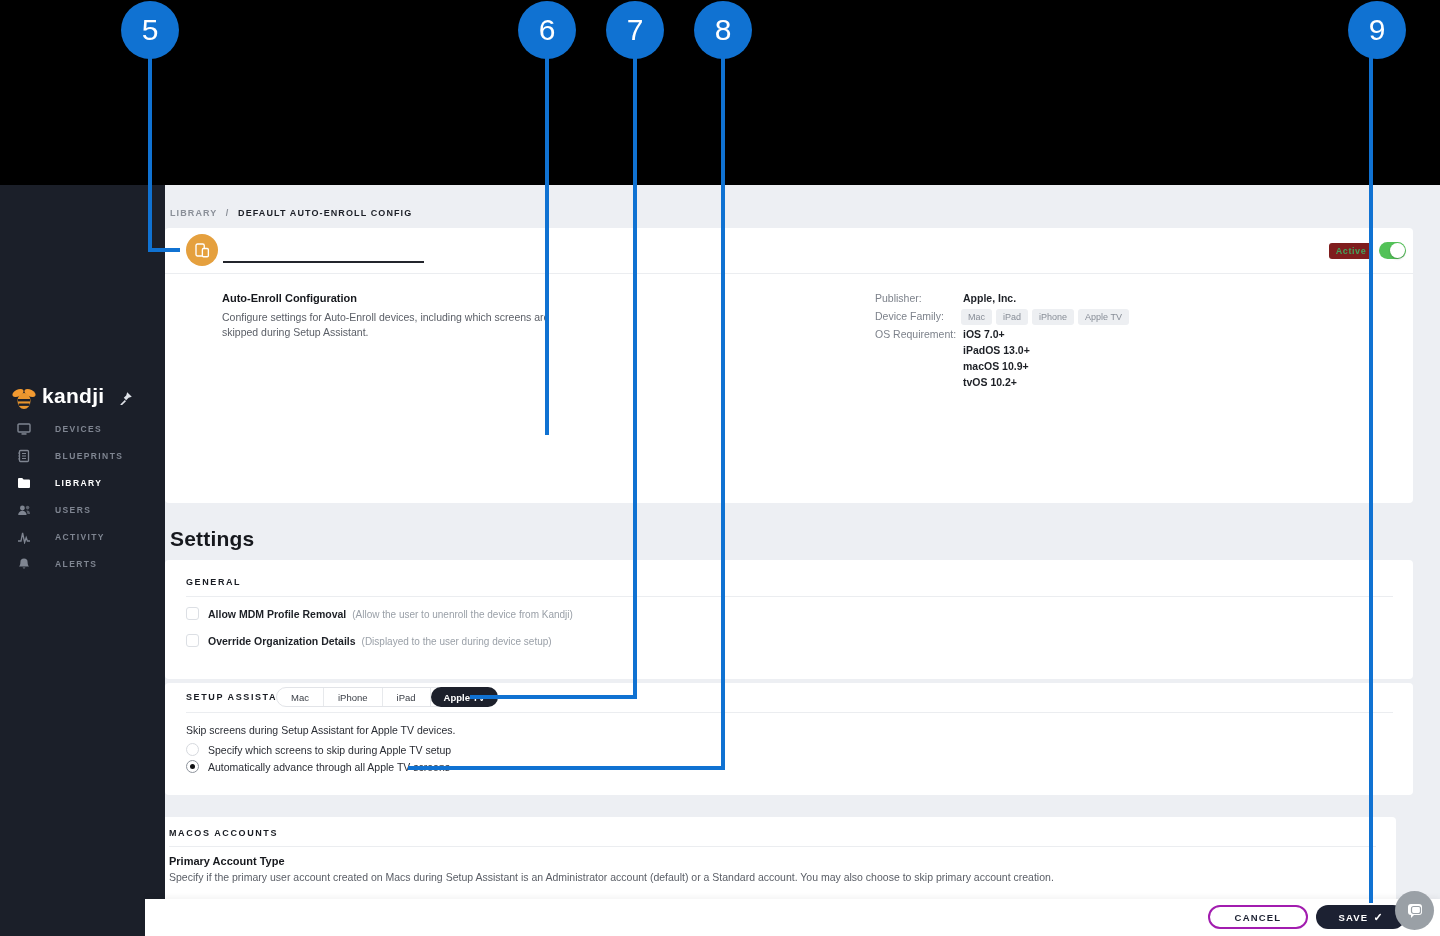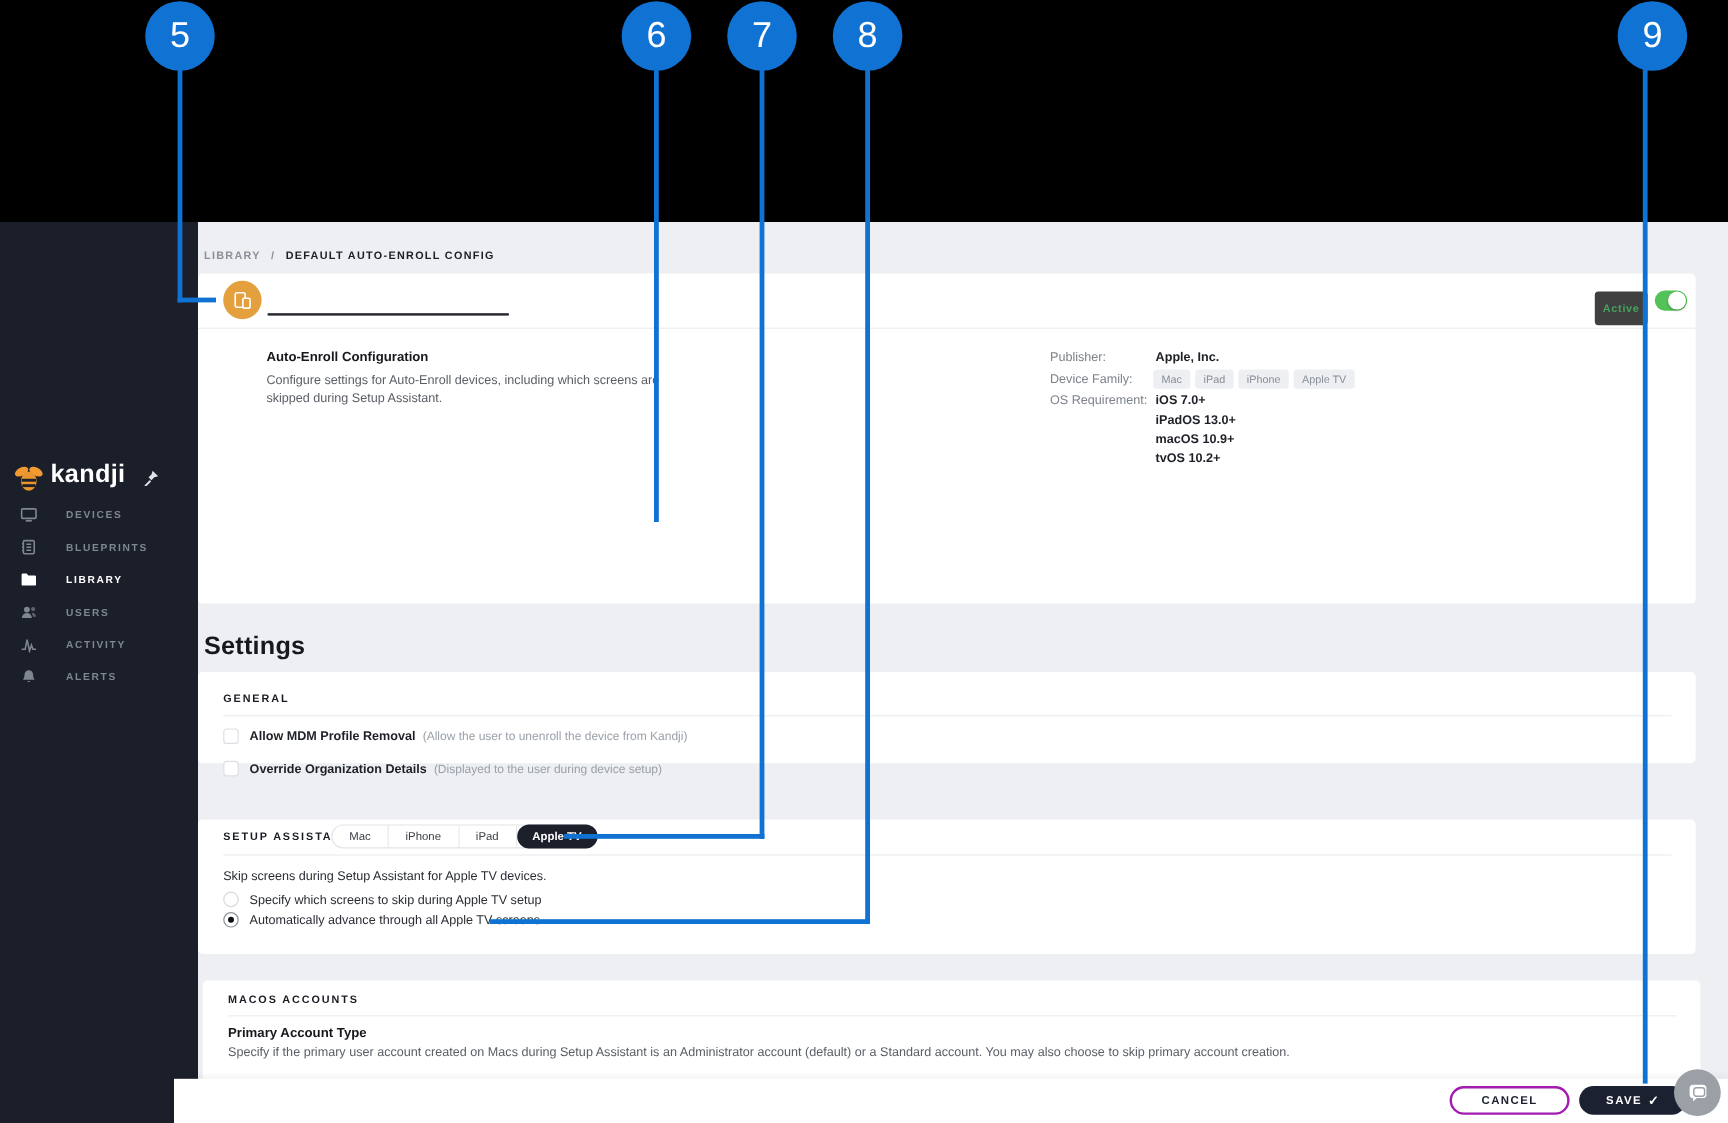--- a/index.html
+++ b/index.html
@@ -25,21 +25,21 @@
   
   #content { position:absolute; left:145px; top:185px; width:1295px; height:751px; background:#edeff3; z-index:5; }
   .crumb { position:absolute; left:25px; top:23px; font-size:9px; font-weight:bold; letter-spacing:1.1px; color:#8a8f98; white-space:nowrap; }
   .crumb .cur { color:#1b1e26; }
   .card { position:absolute; background:#fff; border-radius:4px; }
   .divider { position:absolute; height:1px; background:#ebedf0; }
 
   
   .appicon { position:absolute; left:21px; top:6px; width:32px; height:32px; border-radius:50%; background:#e5a03e; display:flex; align-items:center; justify-content:center; }
   .name-line { position:absolute; left:58px; top:33px; width:201px; height:2px; background:#23252c; }
-  .badge { position:absolute; left:1164px; top:15px; width:44px; height:28px; background:#404040; color:#43a45c;
+  .badge { position:absolute; left:1164px; top:15px; width:44px; height:16px; background:#7f1d1d; color:#43a45c;
            font-size:9px; font-weight:bold; letter-spacing:.6px; border-radius:3px; display:flex; align-items:center; justify-content:center; }
   .toggle { position:absolute; left:1214px; top:14px; width:27px; height:17px; border-radius:9px; background:#53c258; }
   .toggle .knob { position:absolute; right:1px; top:1px; width:15px; height:15px; background:#fff; border-radius:50%; box-shadow:0 1px 2px rgba(0,0,0,.25); }
 
   .sec-label { font-size:9px; font-weight:bold; letter-spacing:1.6px; color:#181b22; white-space:nowrap; }
   .b { font-weight:bold; color:#16181d; }
   .body-txt { font-size:10.5px; color:#5a5e66; line-height:15px; }
   .hint { color:#9aa0a8; font-weight:normal; }
 
   .kv-label { position:absolute; font-size:10.5px; color:#7d828b; }
@@ -221,21 +221,21 @@
       <div class="kv-label" style="left:710px; top:100px;">OS Requirement:</div>
       <div class="kv-val b" style="left:798px; top:100px;">iOS 7.0+</div>
       <div class="kv-val b" style="left:798px; top:116px;">iPadOS 13.0+</div>
       <div class="kv-val b" style="left:798px; top:132px;">macOS 10.9+</div>
       <div class="kv-val b" style="left:798px; top:148px;">tvOS 10.2+</div>
 
     </div>
 
     <div class="settings-h">Settings</div>
 
-    <div class="card" style="left:20px; top:375px; width:1248px; height:76px;">
+    <div class="card" style="left:20px; top:375px; width:1248px; height:119px;">
       <div class="sec-label abs" style="left:21px; top:17px;">GENERAL</div>
       <div class="divider" style="left:21px; top:36px; width:1207px;"></div>
       <div class="checkrow" style="top:47px;">
         <span class="checkbox"></span>
         <span class="lbl"><span>Allow MDM Profile Removal</span> <span class="hint">(Allow the user to unenroll the device from Kandji)</span></span>
       </div>
       <div class="checkrow" style="top:74px;">
         <span class="checkbox"></span>
         <span class="lbl"><span>Override Organization Details</span> <span class="hint">(Displayed to the user during device setup)</span></span>
       </div>
@@ -254,21 +254,21 @@
       <div class="radiorow" style="top:60px;">
         <span class="radio"></span>
         <span class="lbl">Specify which screens to skip during Apple TV setup</span>
       </div>
       <div class="radiorow" style="top:77px;">
         <span class="radio sel"></span>
         <span class="lbl">Automatically advance through all Apple TV screens</span>
       </div>
     </div>
 
-    <div class="card" style="left:24px; top:632px; width:1248px; height:120px; border-radius:4px 4px 0 0;">
+    <div class="card" style="left:3px; top:632px; width:1248px; height:120px; border-radius:4px 4px 0 0;">
       <div class="sec-label abs" style="left:21px; top:11px;">MACOS ACCOUNTS</div>
       <div class="divider" style="left:21px; top:29px; width:1207px;"></div>
       <div class="abs b" style="left:21px; top:38px; font-size:11px;">Primary Account Type</div>
       <div class="abs body-txt" style="left:21px; top:53px; width:1160px; white-space:nowrap;">Specify if the primary user account created on Macs during Setup Assistant is an Administrator account (default) or a Standard account. You may also choose to skip primary account creation.</div>
     </div>
   </div>
 
   <div id="footbar">
     <div class="btn btn-cancel">CANCEL</div>
     <div class="btn btn-save">

